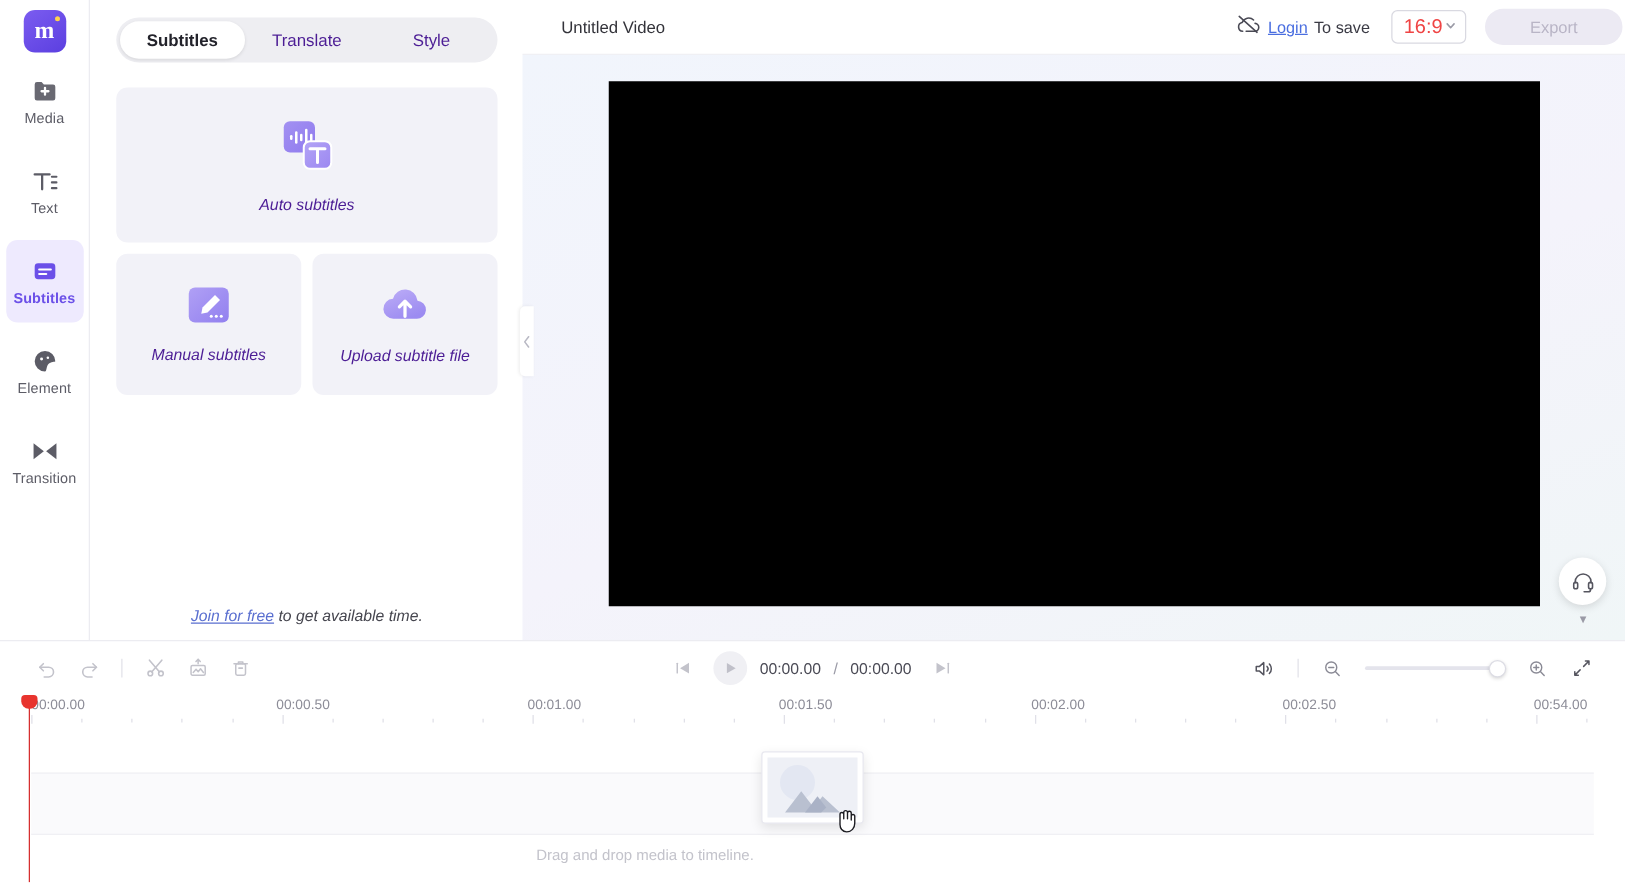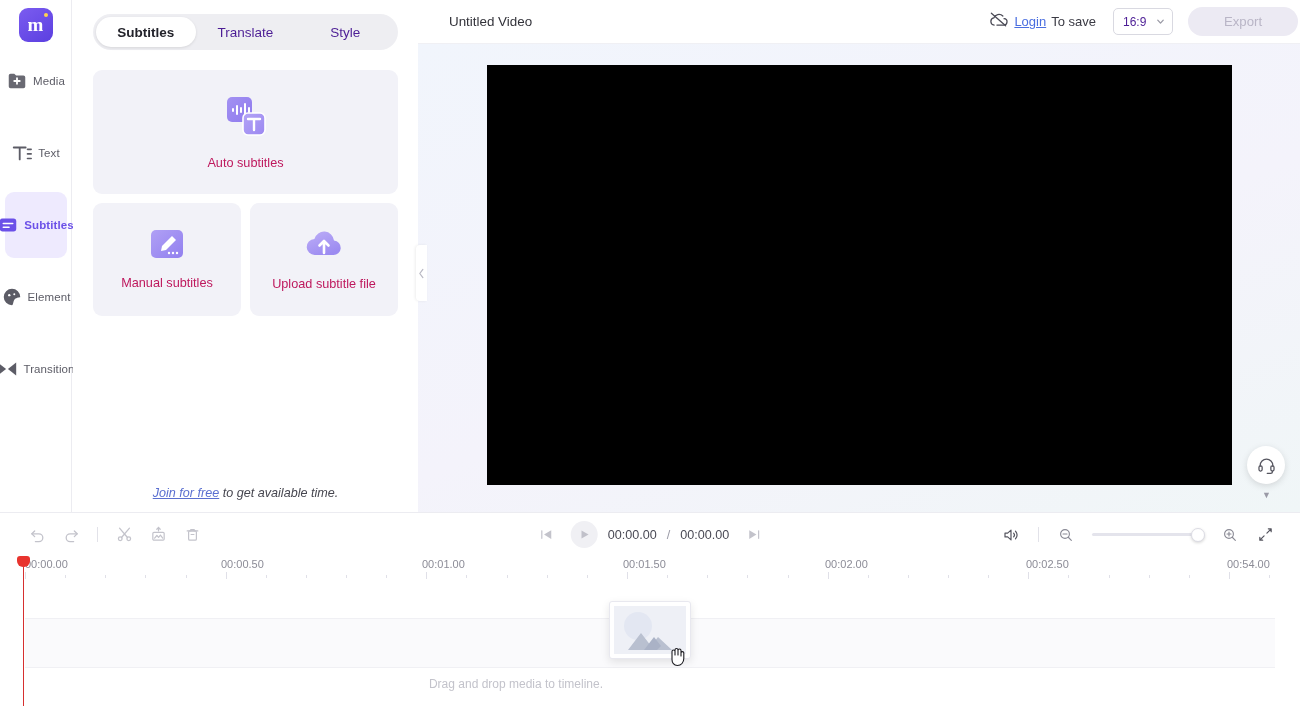--- a/index.html
+++ b/index.html
@@ -24,21 +24,21 @@
     display:flex; align-items:center; justify-content:center;
     color:#fff; font-size:19px; font-weight:bold; position:relative;
     font-family:"Liberation Serif", serif;
   }
   #logo::after{
     content:""; position:absolute; right:5px; top:5px;
     width:4px; height:4px; border-radius:50%; background:#ffd34d;
   }
   .rail-item{
     width:62px; height:66px; margin-top:6px; border-radius:9px;
-    display:flex; flex-direction:row; align-items:center;
+    display:flex; flex-direction:column; align-items:center;
     justify-content:center; gap:5px; cursor:pointer;
   }
   .rail-item .ri-ico{ width:22px; height:22px; display:block; color:#5c5c66; }
   .rail-item .ri-lab{ font-size:11.5px; color:#5c5c66; letter-spacing:.1px; }
   .rail-item.active{ background:#eeeafe; }
   .rail-item.active .ri-ico,
   .rail-item.active .ri-lab{ color:#6b50e8; }
   .rail-item.active .ri-lab{ font-weight:bold; }
 
   
@@ -61,21 +61,21 @@
   }
   #cards{ margin:20px 20px 0 20px; }
   .card{
     background:#f2f2f8; border-radius:9px;
     display:flex; flex-direction:column; align-items:center;
     justify-content:center; cursor:pointer;
   }
   #card-auto{ height:124px; gap:14px; }
   .card-row{ display:flex; gap:9px; margin-top:9px; }
   .card-sm{ flex:1; height:113px; gap:13px; }
-  .card-lab{ font-size:12.7px; color:#be185d; }
+  .card-lab{ font-size:12.7px; color:#4c1d95;font-style:italic; }
   #panel-foot{
     margin-top:auto; margin-bottom:12px; text-align:center;
     font-size:12.6px; color:#46464f;font-style:italic;
   }
   #panel-foot a{ color:#5a6fd0; text-decoration:underline; cursor:pointer; }
 
   
   #collapse{
     position:absolute; left:416px; top:245px; width:11px; height:56px;
     background:#fff; border-radius:4px 0 0 4px;
@@ -93,21 +93,21 @@
   #vid-title{ margin-left:31px; font-size:13.4px; color:#33333a; cursor:text; }
   #hdr-right{ margin-left:auto; display:flex; align-items:center; gap:0; padding-right:2px; }
   #cloud-off{ color:#4a4a55; margin-right:6px; display:block; }
   #login-link{ font-size:13px; color:#4a6ee0; text-decoration:underline; cursor:pointer; }
   #to-save{ font-size:13px; color:#3a3a44; margin-left:5px; }
   #ratio{
     margin-left:17px; width:60px; height:27px; border:1px solid #d9d9e1;
     border-radius:5px; display:flex; align-items:center;
     padding:0 6px 0 9px; cursor:pointer; background:#fff;
   }
-  #ratio-val{ font-size:12px; color:#4c1d95; }
+  #ratio-val{ font-size:16px; color:#ef4444; }
   #ratio .chev{ margin-left:auto; color:#9a9aa6; }
   #export{
     margin-left:15px; width:110px; height:29px; border-radius:15px;
     background:#eceaf3; color:#b9b5c6; border:none;
     font-size:13.2px; font-family:inherit; cursor:default;
   }
 
   
   #preview{
     position:absolute; left:418px; top:44px; width:882px; height:468px;

